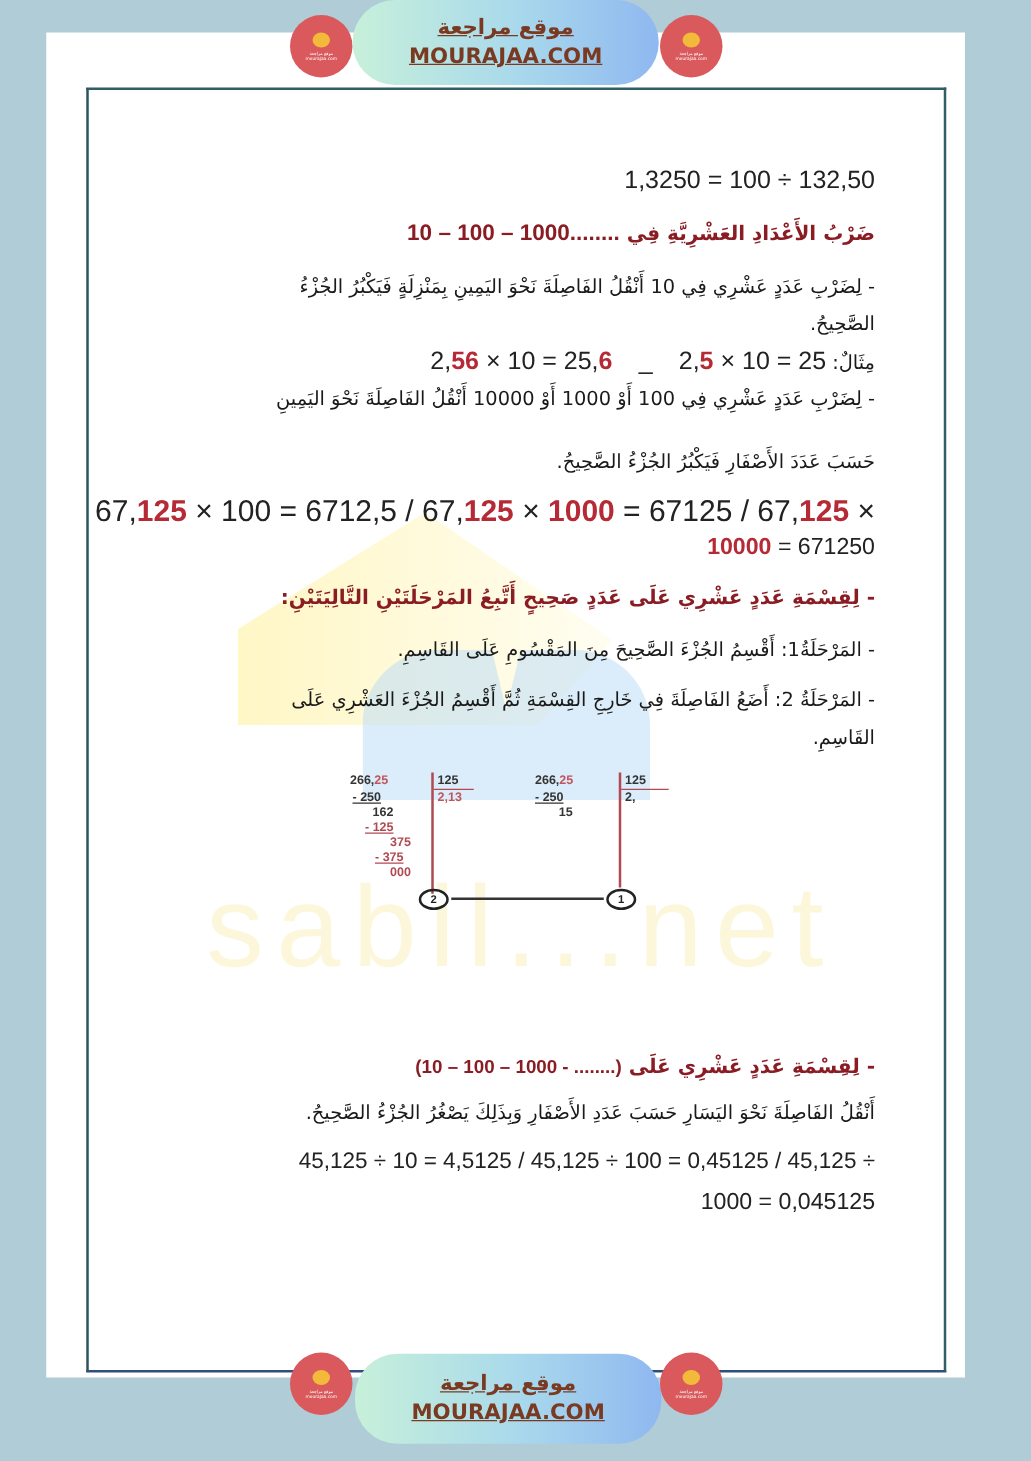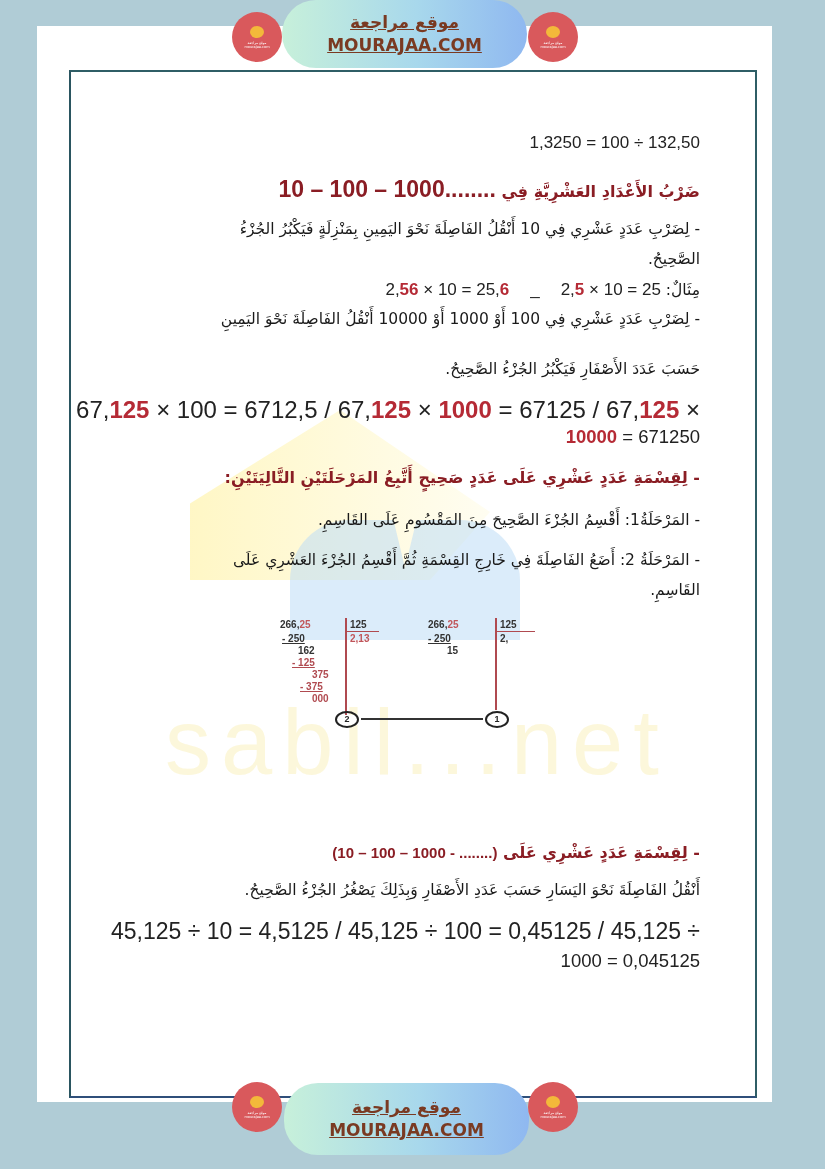--- a/index.html
+++ b/index.html
@@ -12,21 +12,21 @@
   .banner{position:absolute;left:282px;width:245px;height:68px;border-radius:34px;background:linear-gradient(90deg,#c7f0da,#a8d8ec 55%,#8fb8f0);display:flex;flex-direction:column;align-items:center;justify-content:center;}
   .banner.top{top:0;}
   .banner.bottom{top:1083px;height:72px;}
   .banner .ar{font-family:"DejaVu Sans",sans-serif;font-size:17px;font-weight:bold;color:#7a3a22;text-decoration:underline;direction:rtl;line-height:22px;}
   .banner .en{font-family:"DejaVu Sans",sans-serif;font-size:17px;font-weight:bold;color:#7a3a22;text-decoration:underline;line-height:24px;}
   .badge{position:absolute;width:50px;height:50px;border-radius:50%;background:#d9595c;display:flex;flex-direction:column;align-items:center;justify-content:center;}
   .badge .dot{width:14px;height:12px;border-radius:50%;background:#f3b93a;margin-bottom:3px;}
   .badge .tiny{font-size:3.5px;color:#fff;line-height:4px;}
   .line{position:absolute;right:125px;direction:rtl;font-size:15.5px;color:#1a1a1a;white-space:nowrap;}
   .ltr{direction:ltr;unicode-bidi:isolate;}
-  .num{font-family:"Liberation Sans",sans-serif;font-size:17px;color:#222;}
+  .num{font-family:"Liberation Sans",sans-serif;font-size:20px;color:#222;}
   .red{color:#b52a35;font-weight:bold;}
   .heading{color:#8a1d24;font-weight:bold;font-size:16px;}
   .text{font-size:15.5px;line-height:31px;}
   .div-box{position:absolute;font-family:"Liberation Sans",sans-serif;font-size:10px;font-weight:bold;color:#333;}
   .vline{position:absolute;width:2px;background:#b04a50;}
   .hline{position:absolute;height:1px;background:#b04a50;}
   .circle{position:absolute;width:20px;height:13px;border:2px solid #222;border-radius:50%;font-size:9px;font-weight:bold;text-align:center;line-height:13px;color:#222;font-family:"Liberation Sans",sans-serif;}
   .connector{position:absolute;height:2px;background:#333;}
 </style>
 </head>
@@ -52,21 +52,21 @@
   <div class="dot"></div>
   <div class="tiny">موقع مراجعة</div>
   <div class="tiny">mourajaa.com</div>
 </div>
 
 <div class="line num" style="top:133px;">
   <span class="ltr">1,3250 = 100 ÷ 132,50</span>
 </div>
 
 <div class="line heading" style="top:176px;">
-  <span>ضَرْبُ الأَعْدَادِ العَشْرِيَّةِ فِي </span><span class="ltr num red" style="font-size:23px;color:#8a1d24;">10 – 100 – 1000........</span>
+  <span>ضَرْبُ الأَعْدَادِ العَشْرِيَّةِ فِي </span><span class="ltr num red" style="font-size:18px;color:#8a1d24;">10 – 100 – 1000........</span>
 </div>
 
 <div class="line text" style="top:214px;">- لِضَرْبِ عَدَدٍ عَشْرِي فِي 10 أَنْقُلُ الفَاصِلَةَ نَحْوَ اليَمِينِ بِمَنْزِلَةٍ فَيَكْبُرُ الجُزْءُ</div>
 <div class="line text" style="top:244px;">الصَّحِيحُ.</div>
 
 <div class="line" style="top:275px;">
   <span class="text">مِثَالٌ:</span>
   <span class="ltr num"><span>2,</span><span class="red">5</span><span> × 10 = 25</span></span>
   <span class="num" style="margin:0 16px;">_</span>
   <span class="ltr num"><span>2,</span><span class="red">56</span><span> × 10 = 25,</span><span class="red">6</span></span>
@@ -112,21 +112,21 @@
   <div class="div-box" style="left:447px;top:645px;">15</div>
   <div class="circle" style="left:485px;top:711px;">1</div>
 </div>
 <div class="connector" style="left:361px;top:718px;width:122px;"></div>
 
 <div class="line heading" style="top:843px;">
   <span>- لِقِسْمَةِ عَدَدٍ عَشْرِي عَلَى </span><span class="ltr num" style="font-size:15px;color:#8a1d24;font-weight:bold;">(10 – 100 – 1000 - ........)</span>
 </div>
 <div class="line text" style="top:875px;">أَنْقُلُ الفَاصِلَةَ نَحْوَ اليَسَارِ حَسَبَ عَدَدِ الأَصْفَارِ وَبِذَلِكَ يَصْغُرُ الجُزْءُ الصَّحِيحُ.</div>
 <div class="line" style="top:918px;">
-  <span class="ltr num" style="font-size:23px;">45,125 ÷ 10 = 4,5125 / 45,125 ÷ 100 = 0,45125 / 45,125 ÷</span>
+  <span class="ltr num" style="font-size:18px;">45,125 ÷ 10 = 4,5125 / 45,125 ÷ 100 = 0,45125 / 45,125 ÷</span>
 </div>
 <div class="line" style="top:950px;">
   <span class="ltr num" style="font-size:18.5px;">1000 = 0,045125</span>
 </div>
 
 <div class="badge" style="left:232px;top:1082px;">
   <div class="dot"></div>
   <div class="tiny">موقع مراجعة</div>
   <div class="tiny">mourajaa.com</div>
 </div>

